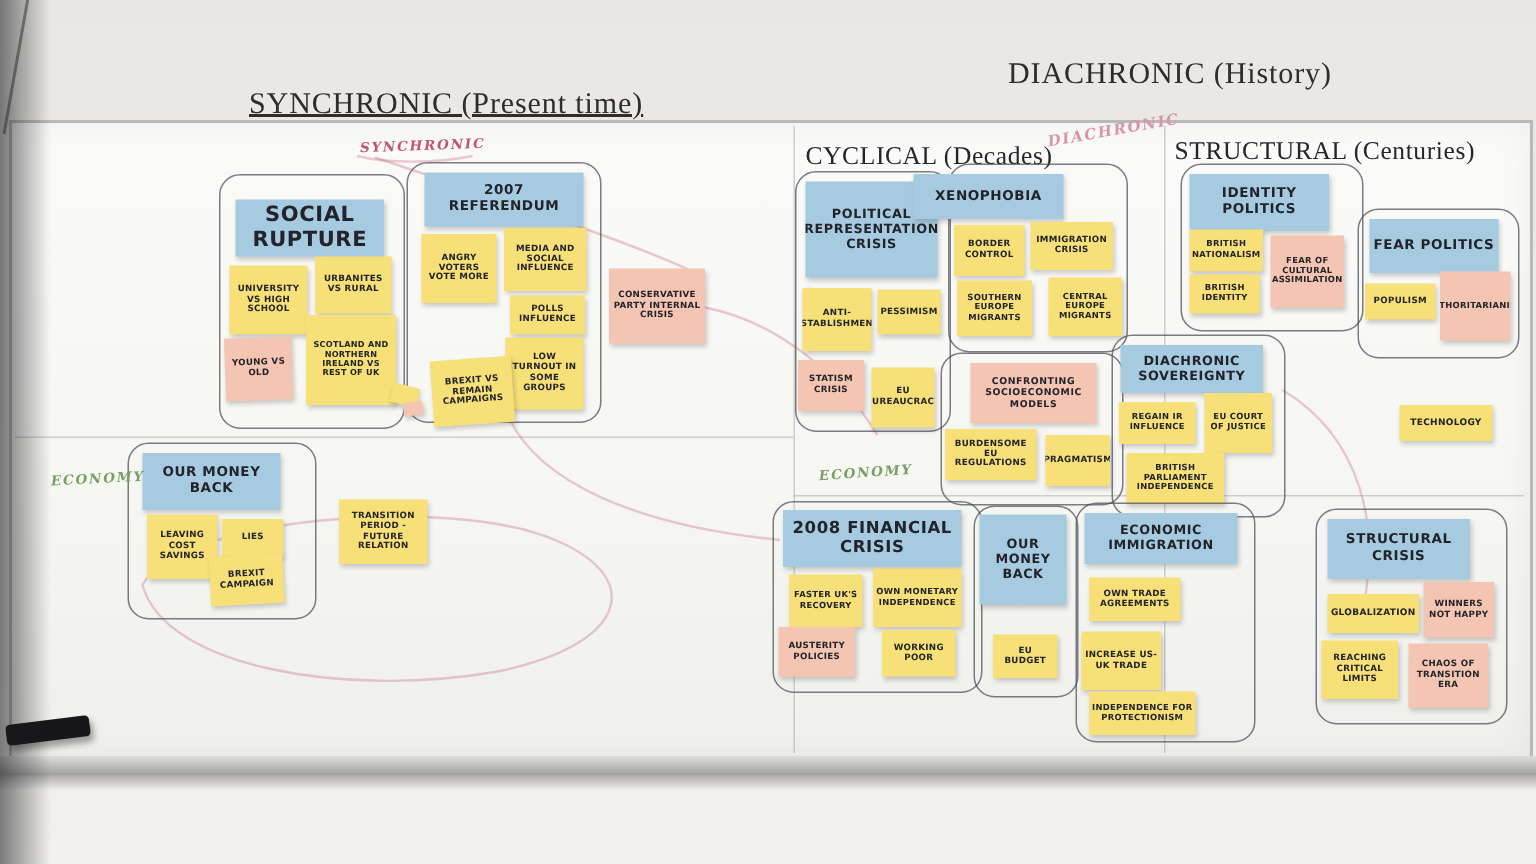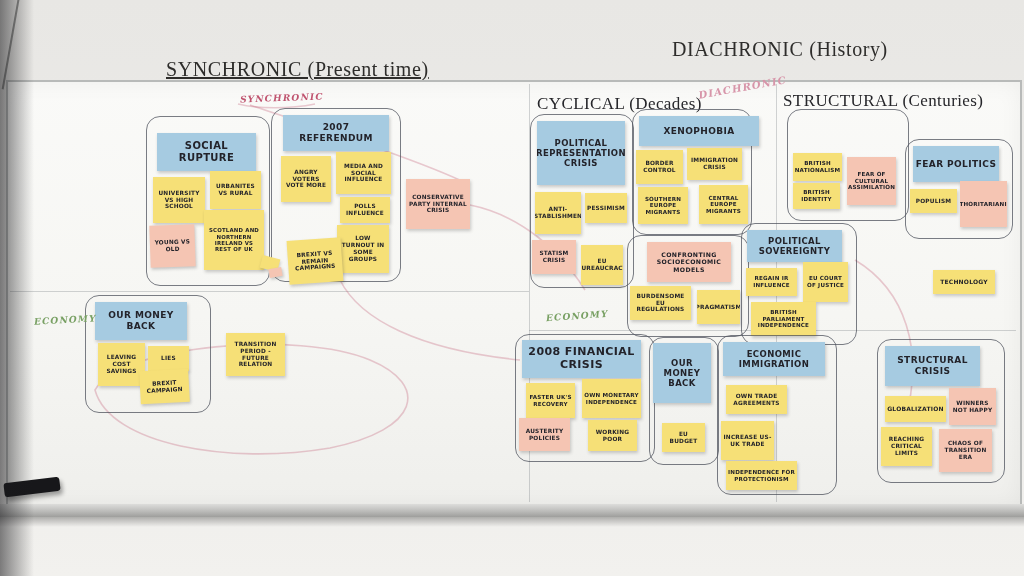--- a/index.html
+++ b/index.html
@@ -75,54 +75,55 @@
       <path d="M 340 280 C 360 320 420 350 520 360"></path>
       <path d="M 470 205 C 520 215 560 250 585 290"></path>
       <path d="M 855 260 C 905 290 925 350 905 420"></path>
       <path d="M 250 105 C 300 122 420 160 468 184"></path>
       <path d="M 238 104 C 258 109 290 109 315 104"></path>
     </g>
   </svg>
 
   <div id="notes-layer" style="position:absolute;left:0;top:0;width:1024px;height:576px;">
       <div class="cluster-box" style="left: 146px; top: 116px; width: 122px; height: 168px;"></div>
-      <div class="note header" style="left: 157px; top: 133px; width: 99px; height: 38px; font-size: 10px; background: rgb(166, 203, 225);">SOCIAL RUPTURE</div>
+      <div class="note header" style="left: 157px; top: 133px; width: 99px; height: 38px; font-size: 14px; background: rgb(166, 203, 225);">SOCIAL RUPTURE</div>
       <div class="note" style="left: 153px; top: 177px; width: 52px; height: 46px; font-size: 5.8px; background: rgb(246, 224, 119);">UNIVERSITY VS HIGH SCHOOL</div>
       <div class="note" style="left: 210px; top: 171px; width: 51px; height: 38px; font-size: 5.8px; background: rgb(246, 224, 119);">URBANITES VS RURAL</div>
       <div class="note" style="left: 150px; top: 225px; width: 45px; height: 42px; font-size: 5.8px; background: rgb(245, 197, 179); transform: rotate(-2deg);">YOUNG VS OLD</div>
       <div class="note" style="left: 204px; top: 210px; width: 60px; height: 60px; font-size: 5.4px; background: rgb(246, 224, 119);">SCOTLAND AND NORTHERN IRELAND VS REST OF UK</div>
       <div class="cluster-box" style="left: 271px; top: 108px; width: 128px; height: 172px;"></div>
       <div class="note header" style="left: 283px; top: 115px; width: 106px; height: 36px; font-size: 9px; background: rgb(166, 203, 225);">2007 REFERENDUM</div>
       <div class="note" style="left: 281px; top: 156px; width: 50px; height: 46px; font-size: 5.8px; background: rgb(246, 224, 119);">ANGRY VOTERS VOTE MORE</div>
       <div class="note" style="left: 336px; top: 152px; width: 55px; height: 42px; font-size: 5.8px; background: rgb(246, 224, 119);">MEDIA AND SOCIAL INFLUENCE</div>
       <div class="note" style="left: 340px; top: 197px; width: 50px; height: 26px; font-size: 5.8px; background: rgb(246, 224, 119);">POLLS INFLUENCE</div>
       <div class="note" style="left: 337px; top: 225px; width: 52px; height: 48px; font-size: 5.8px; background: rgb(246, 224, 119);">LOW TURNOUT IN SOME GROUPS</div>
       <div class="note" style="left: 288px; top: 239px; width: 54px; height: 44px; font-size: 5.8px; background: rgb(246, 224, 119); transform: rotate(-4deg);">BREXIT VS REMAIN CAMPAIGNS</div>
       <div class="cluster-box" style="left: 530px; top: 114px; width: 102px; height: 172px;"></div>
       <div class="note header" style="left: 537px; top: 121px; width: 88px; height: 64px; font-size: 8.5px; background: rgb(166, 203, 225);">POLITICAL REPRESENTATION CRISIS</div>
       <div class="note" style="left: 535px; top: 192px; width: 46px; height: 42px; font-size: 5.8px; background: rgb(246, 224, 119);">ANTI-ESTABLISHMENT</div>
       <div class="note" style="left: 585px; top: 193px; width: 42px; height: 30px; font-size: 5.8px; background: rgb(246, 224, 119);">PESSIMISM</div>
       <div class="note" style="left: 532px; top: 240px; width: 44px; height: 34px; font-size: 5.8px; background: rgb(245, 197, 179);">STATISM CRISIS</div>
       <div class="note" style="left: 581px; top: 245px; width: 42px; height: 40px; font-size: 5.8px; background: rgb(246, 224, 119);">EU BUREAUCRACY</div>
       <div class="cluster-box" style="left: 632px; top: 109px; width: 118px; height: 124px;"></div>
-      <div class="note header" style="left: 639px; top: 116px; width: 120px; height: 30px; font-size: 9px; background: rgb(166, 203, 225); text-align: right;">XENOPHOBIA</div>
+      <div class="note header" style="left: 609px; top: 116px; width: 100px; height: 30px; font-size: 9px; background: rgb(166, 203, 225); text-align: right;">XENOPHOBIA</div>
       <div class="note" style="left: 636px; top: 150px; width: 47px; height: 34px; font-size: 5.8px; background: rgb(246, 224, 119);">BORDER CONTROL</div>
       <div class="note" style="left: 687px; top: 148px; width: 55px; height: 32px; font-size: 5.8px; background: rgb(246, 224, 119);">IMMIGRATION CRISIS</div>
       <div class="note" style="left: 638px; top: 187px; width: 50px; height: 37px; font-size: 5.6px; background: rgb(246, 224, 119);">SOUTHERN EUROPE MIGRANTS</div>
       <div class="note" style="left: 699px; top: 185px; width: 49px; height: 39px; font-size: 5.6px; background: rgb(246, 224, 119);">CENTRAL EUROPE MIGRANTS</div>
       <div class="cluster-box" style="left: 627px; top: 235px; width: 120px; height: 100px;"></div>
       <div class="note header" style="left: 647px; top: 242px; width: 84px; height: 40px; font-size: 6.2px; background: rgb(245, 197, 179);">CONFRONTING SOCIOECONOMIC MODELS</div>
       <div class="note" style="left: 630px; top: 286px; width: 61px; height: 34px; font-size: 5.8px; background: rgb(246, 224, 119);">BURDENSOME EU REGULATIONS</div>
       <div class="note" style="left: 697px; top: 290px; width: 43px; height: 34px; font-size: 5.8px; background: rgb(246, 224, 119);">PRAGMATISM</div>
       <div class="cluster-box" style="left: 741px; top: 223px; width: 114px; height: 120px;"></div>
-      <div class="note header" style="left: 747px; top: 230px; width: 95px; height: 32px; font-size: 8.5px; background: rgb(166, 203, 225);">POLITICAL SOVEREIGNTY</div>
+      <div class="note header" style="left: 747px; top: 230px; width: 95px; height: 32px; font-size: 8.5px; background: rgb(166, 203, 225);">DIACHRONIC SOVEREIGNTY</div>
       <div class="note" style="left: 746px; top: 268px; width: 51px; height: 28px; font-size: 5.6px; background: rgb(246, 224, 119);">REGAIN IR INFLUENCE</div>
       <div class="note" style="left: 803px; top: 262px; width: 45px; height: 40px; font-size: 5.6px; background: rgb(246, 224, 119);">EU COURT OF JUSTICE</div>
       <div class="note" style="left: 751px; top: 302px; width: 65px; height: 34px; font-size: 5.6px; background: rgb(246, 224, 119);">BRITISH PARLIAMENT INDEPENDENCE</div>
       <div class="cluster-box" style="left: 787px; top: 109px; width: 120px; height: 110px;"></div>
+      <div class="note header" style="left: 793px; top: 116px; width: 93px; height: 38px; font-size: 9px; background: rgb(166, 203, 225);">IDENTITY POLITICS</div>
       <div class="note" style="left: 793px; top: 153px; width: 49px; height: 28px; font-size: 5.6px; background: rgb(246, 224, 119);">BRITISH NATIONALISM</div>
       <div class="note" style="left: 847px; top: 157px; width: 49px; height: 48px; font-size: 5.6px; background: rgb(245, 197, 179);">FEAR OF CULTURAL ASSIMILATION</div>
       <div class="note" style="left: 793px; top: 183px; width: 47px; height: 26px; font-size: 5.6px; background: rgb(246, 224, 119);">BRITISH IDENTITY</div>
       <div class="cluster-box" style="left: 905px; top: 139px; width: 106px; height: 98px;"></div>
       <div class="note header" style="left: 913px; top: 146px; width: 86px; height: 36px; font-size: 9px; background: rgb(166, 203, 225);">FEAR POLITICS</div>
       <div class="note" style="left: 910px; top: 189px; width: 47px; height: 24px; font-size: 5.8px; background: rgb(246, 224, 119);">POPULISM</div>
       <div class="note" style="left: 960px; top: 181px; width: 47px; height: 46px; font-size: 5.6px; background: rgb(245, 197, 179);">AUTHORITARIANISM</div>
       <div class="cluster-box" style="left: 85px; top: 295px; width: 124px; height: 116px;"></div>
       <div class="note header" style="left: 95px; top: 302px; width: 92px; height: 38px; font-size: 9px; background: rgb(166, 203, 225);">OUR MONEY BACK</div>
       <div class="note" style="left: 98px; top: 343px; width: 47px; height: 43px; font-size: 5.8px; background: rgb(246, 224, 119);">LEAVING COST SAVINGS</div>

